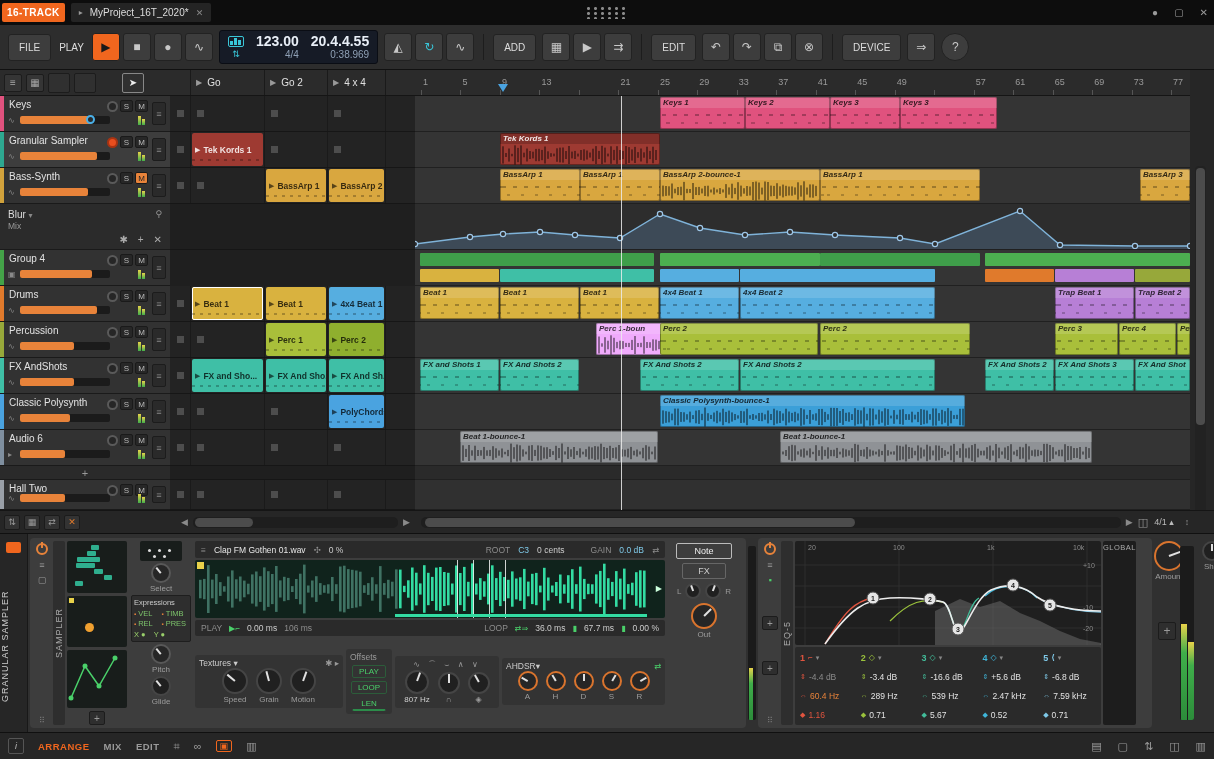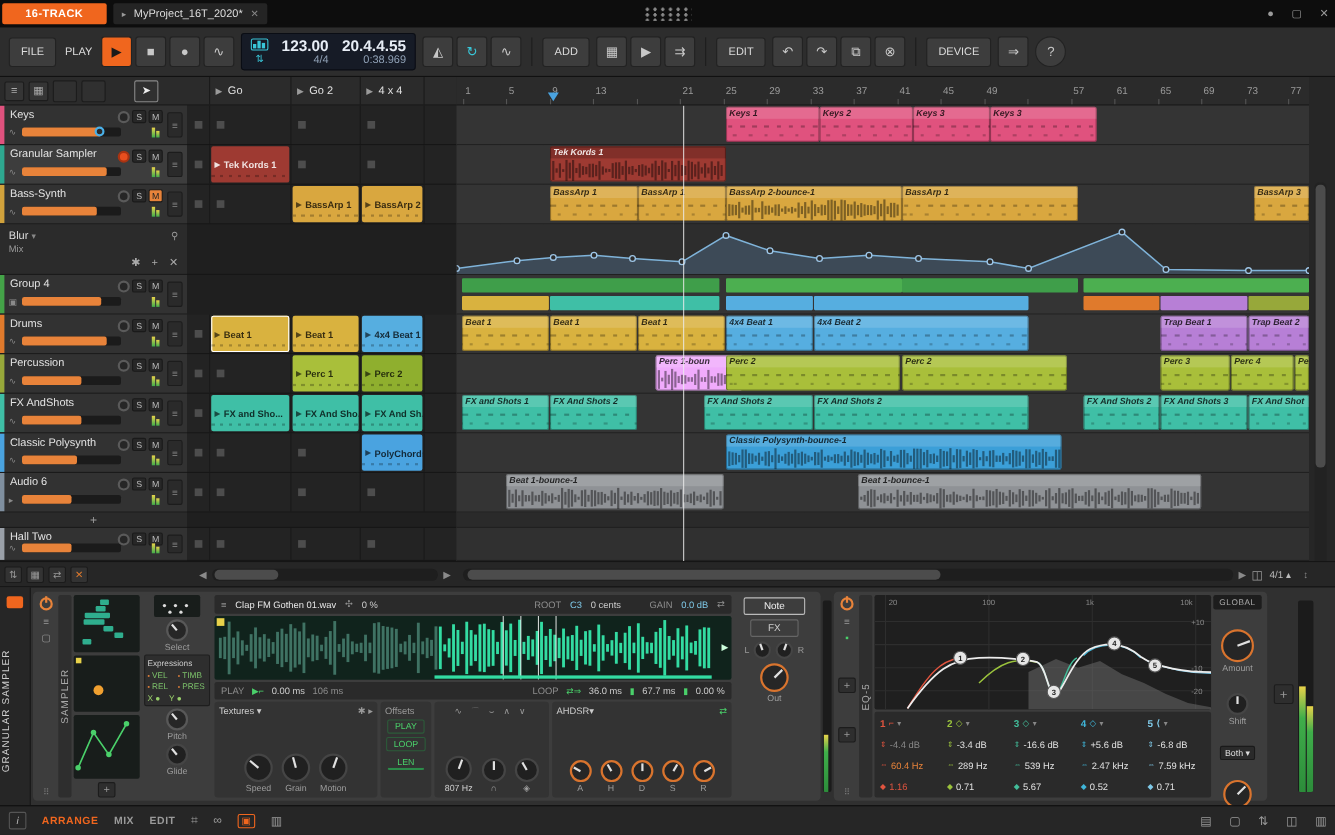--- a/index.html
+++ b/index.html
@@ -2,21 +2,21 @@
 <html><head>
 <meta charset="utf-8">
 <style>
   *{margin:0;padding:0;box-sizing:border-box;}
   html,body{width:1214px;height:759px;overflow:hidden;background:#141414;
     font-family:"Liberation Sans","DejaVu Sans",sans-serif;color:#ccc;}
   #app{position:absolute;width:1214px;height:759px;left:0;top:0;}
 
   
   #titlebar{position:absolute;left:0;top:0;right:0;height:25px;background:#0d0d0d;display:flex;align-items:center;}
-  .badge{background:#f0661e;color:#fff;font-size:10px;font-weight:bold;padding:4px 21px;margin:2px;border-radius:2px;letter-spacing:.4px;}
+  .badge{background:#f0661e;color:#fff;font-size:10px;font-weight:bold;padding:4px 5px;margin:2px;border-radius:2px;letter-spacing:.4px;}
   .doc-tab{background:#242424;color:#ddd;font-size:10px;padding:4px 8px;margin-left:4px;border-radius:2px;display:flex;gap:7px;align-items:center;}
   .doc-tab .ticon{color:#999;font-size:8px;}
   .doc-tab .tclose{color:#888;font-size:9px;cursor:pointer;}
   #logo{position:absolute;left:585px;top:6px;width:44px;height:13px;
     background-image:radial-gradient(circle,#8a8a8a 1.3px,transparent 1.6px);background-size:7px 5px;}
   #win-btns{position:absolute;right:6px;top:0;height:25px;display:flex;align-items:center;gap:16px;color:#9a9a9a;font-size:10px;}
 
   
   #toolbar{position:absolute;left:0;top:25px;right:0;height:45px;background:#2d2d2d;border-bottom:1px solid #111;
     display:flex;align-items:center;gap:6px;padding:0 8px;}
@@ -149,21 +149,21 @@
   #smain{width:470px;display:flex;flex-direction:column;gap:2px;}
   #swave-head{height:17px;background:#2a2a2a;border-radius:2px;display:flex;align-items:center;gap:8px;padding:0 6px;font-size:8.5px;color:#ccc;}
   #swave-head .dim{color:#8d8d8d;}
   #swave-head .file{color:#e6e6e6;}
   #swave{height:58px;background:#10231c;border-radius:2px;position:relative;overflow:hidden;}
   #swave .yellowsq{position:absolute;left:2px;top:2px;width:7px;height:7px;background:#e8d24a;}
   #swave .playtri{position:absolute;right:3px;top:24px;color:#cfd;font-size:8px;}
   #swave-foot{height:16px;background:#2a2a2a;border-radius:2px;display:flex;align-items:center;gap:7px;padding:0 6px;font-size:8.5px;color:#ccc;}
   #swave-foot .dim{color:#8d8d8d;}
   #swave-foot .grn{color:#4ad06a;font-size:8px;}
-  #sbottom{flex:1;display:flex;gap:3px;}
+  #sbottom{flex:1;display:flex;gap:3px;align-items:center;}
   .spanel{background:#333;border-radius:3px;padding:3px 4px;display:flex;flex-direction:column;}
   .spanel .phead{display:flex;justify-content:space-between;align-items:center;font-size:8.5px;color:#ccc;}
   .phead .dim{color:#999;}
   .krow{display:flex;gap:8px;justify-content:center;align-items:flex-end;flex:1;padding-bottom:1px;}
   .offsets-list{display:flex;flex-direction:column;gap:3px;align-items:center;margin-top:3px;}
   .offbtn{font-size:8px;color:#4ad06a;border:1px solid #2c5c3a;border-radius:2px;padding:1px 6px;min-width:34px;text-align:center;}
   .offbtn.underline{border-color:transparent;border-bottom:2px solid #2c8c4a;}
   .waveicons{font-size:8px;color:#9a9a9a;letter-spacing:3px;text-align:center;}
   #dout{width:74px;display:flex;flex-direction:column;align-items:center;gap:4px;padding-top:2px;}
   .noteBtn{width:56px;text-align:center;border:1px solid #bbb;border-radius:2px;font-size:9px;color:#eee;padding:2px 0;}
@@ -175,21 +175,21 @@
   #eq-main{width:306px;display:flex;flex-direction:column;gap:2px;}
   #eq-graph-wrap{height:104px;background:#1f1f1f;border-radius:2px;position:relative;}
   #eq-bands{flex:1;display:grid;grid-template-columns:repeat(5,1fr);grid-template-rows:repeat(4,1fr);
     background:#2a2a2a;border-radius:2px;font-size:8.5px;align-items:center;padding:1px 2px;column-gap:2px;}
   .eqcell{display:flex;align-items:center;gap:3px;padding-left:3px;white-space:nowrap;}
   .eqcell .ic{font-size:7px;}
   .eqcell .v{color:#e2e2e2;}
   .eqcell .v.dim{color:#8a8a8a;}
   .eqsel{font-weight:bold;font-size:9px;display:flex;gap:3px;align-items:center;}
   .eqsel .car{color:#888;font-size:7px;}
-  #eq-global{width:44px;display:flex;flex-direction:column;align-items:center;gap:18px;}
+  #eq-global{width:44px;display:flex;flex-direction:row;gap:18px;}
   #eq-global .ghead{width:100%;text-align:center;background:#1d1d1d;color:#aaa;font-size:7.5px;padding:2px 0;border-radius:2px;letter-spacing:.5px;}
   .dropdown{font-size:8px;color:#ddd;background:#2a2a2a;border:1px solid #1a1a1a;border-radius:2px;padding:1px 4px;}
   #dev-plus{position:absolute;left:1158px;top:88px;width:18px;height:18px;background:#2e2e2e;border:1px solid #1c1c1c;border-radius:2px;
     color:#999;font-size:12px;display:flex;align-items:center;justify-content:center;}
   .plus-sm{width:16px;height:14px;background:#2e2e2e;border:1px solid #1c1c1c;border-radius:2px;color:#999;font-size:10px;
     display:flex;align-items:center;justify-content:center;}
 
   
   #statusbar{position:absolute;left:0;top:732px;width:1214px;height:27px;background:#262626;border-top:1px solid #101010;
     display:flex;align-items:center;gap:14px;padding:0 8px;}

